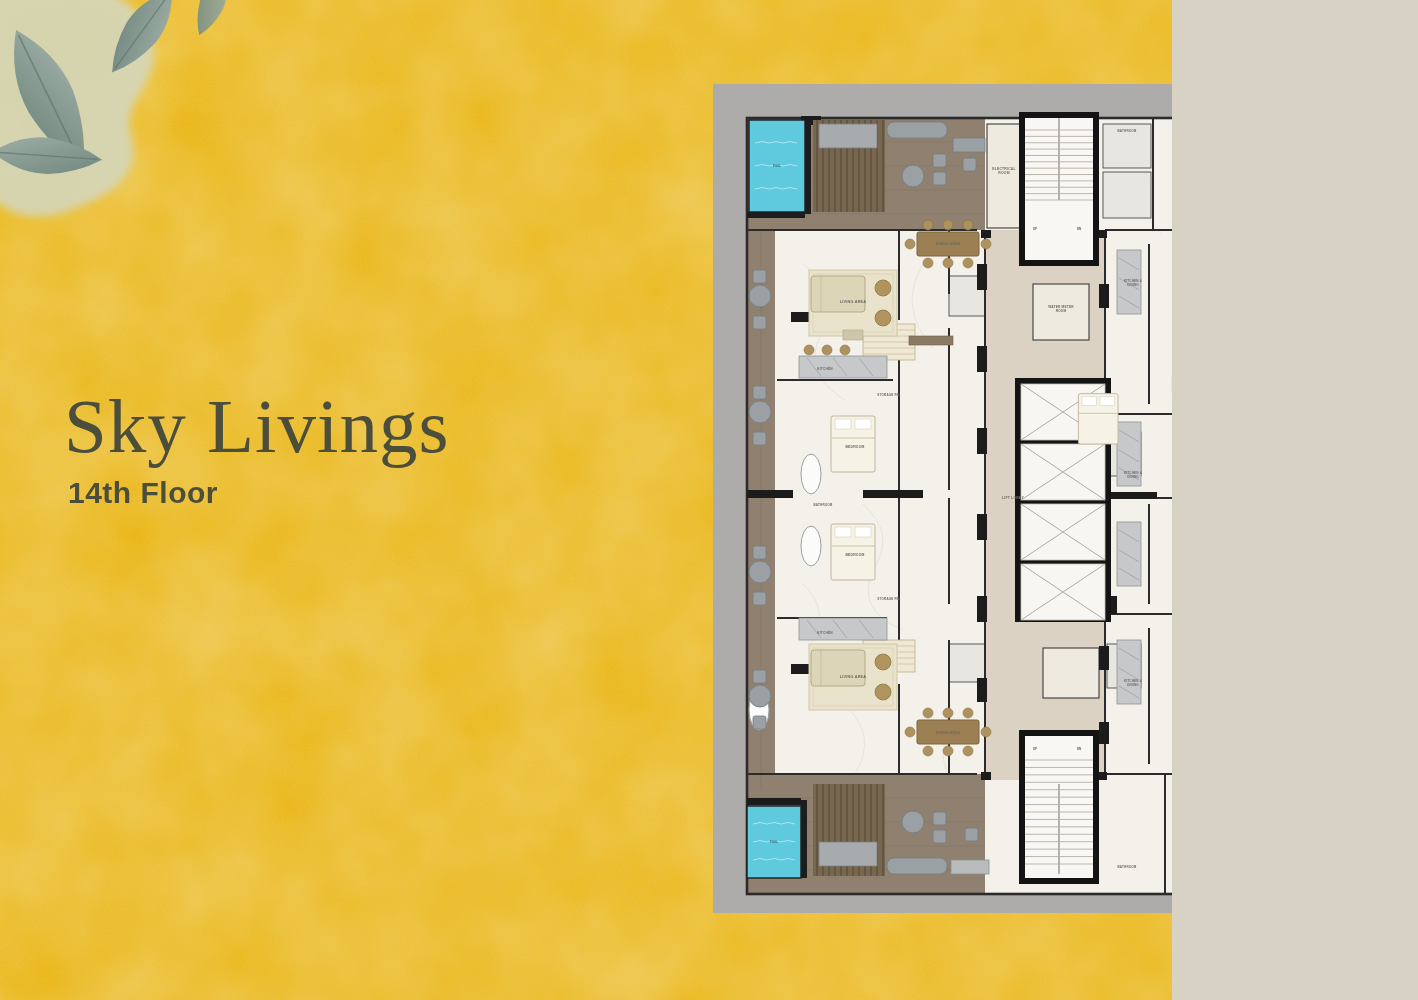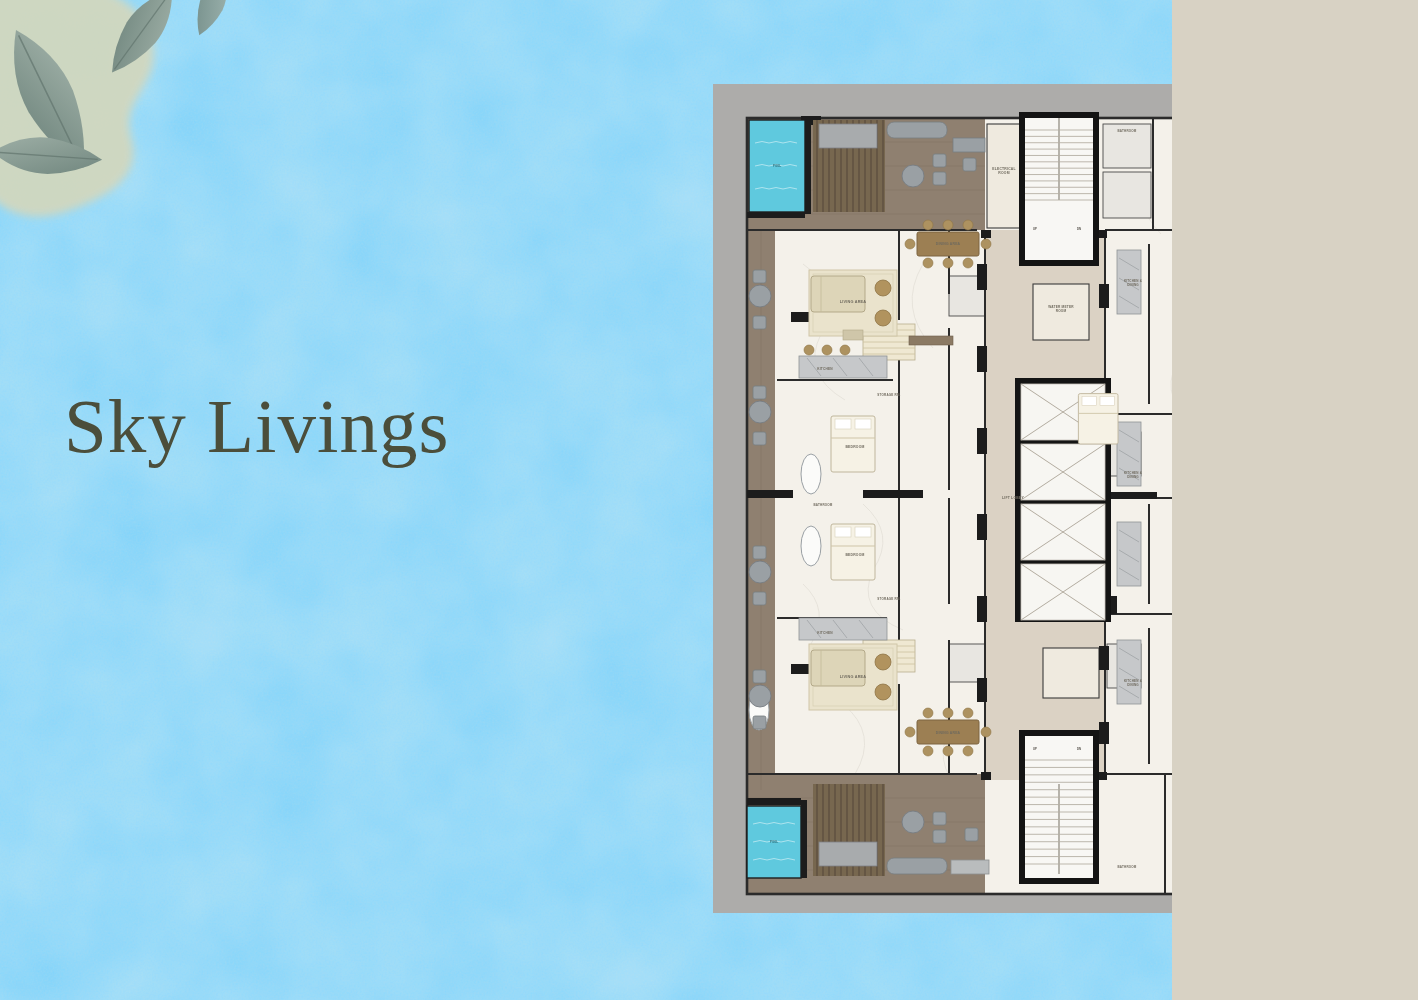--- a/index.html
+++ b/index.html
@@ -1,18 +1,18 @@
 <!DOCTYPE html>
 <html><head>
 <meta charset="utf-8">
 <style>
   html,body{margin:0;padding:0;background:#d8d2c4;}
   .stage{
     position:relative;width:1172px;height:1000px;overflow:hidden;
-    background:#7dd3fc;
+    background:#eab308;
     font-family:"Liberation Sans",sans-serif;
   }
   .texture{position:absolute;left:0;top:0;width:100%;height:100%;pointer-events:none;}
   .leaves{position:absolute;left:0;top:0;width:320px;height:360px;}
   .golddecor{position:absolute;left:1240px;top:600px;width:178px;height:400px;}
   .titleblock{position:absolute;left:64px;top:386px;}
   .titleblock h1{
     margin:0;font-family:"Liberation Serif",serif;font-weight:500;
     font-size:77px;line-height:1.04;color:#4b4e3b;letter-spacing:1px;
   }
@@ -457,20 +457,21 @@
         <rect x="115.79788674066778" y="101.00873329658783" width="3.917939627263695" height="2.350763776358217" fill="#d9b05f" opacity="0.9" transform="rotate(11.775106200948358 115.79788674066778 101.00873329658783)"></rect>
         <circle cx="120.65196546695003" cy="110.84590325257706" r="2.0886097722221164" fill="#a87a2e" opacity="0.9366372047690674"></circle>
         <circle cx="113.56297690500597" cy="100.66393694616524" r="2.6533105470938607" fill="#c2974d" opacity="0.9479009155998938"></circle>
         <rect x="121.41009379488612" y="95.12299140148032" width="2.470027671288699" height="1.4820166027732193" fill="#d9b05f" opacity="0.9" transform="rotate(71.62169330287725 121.41009379488612 95.12299140148032)"></rect>
         <circle cx="113.41729157798603" cy="101.27235994430949" r="1.9262087502749636" fill="#8a6325" opacity="0.9256571285659447"></circle>
       </g>
   </svg>
 
   <div class="titleblock">
     <h1>Sky Livings</h1>
+    <div class="sub">14th Floor</div>
   </div>
 
   <svg class="plan" viewBox="0 0 654 829">
 
     <rect x="0" y="0" width="654" height="829" fill="#adacaa"></rect>
 
     <rect x="34" y="34" width="588" height="776" fill="#f4f1ea"></rect>
 
     <g stroke="#8d8678" stroke-width="0.8" fill="none" opacity="0.16">
       <path d="M90,180 q40,28 18,70 q-20,40 24,66"></path>

